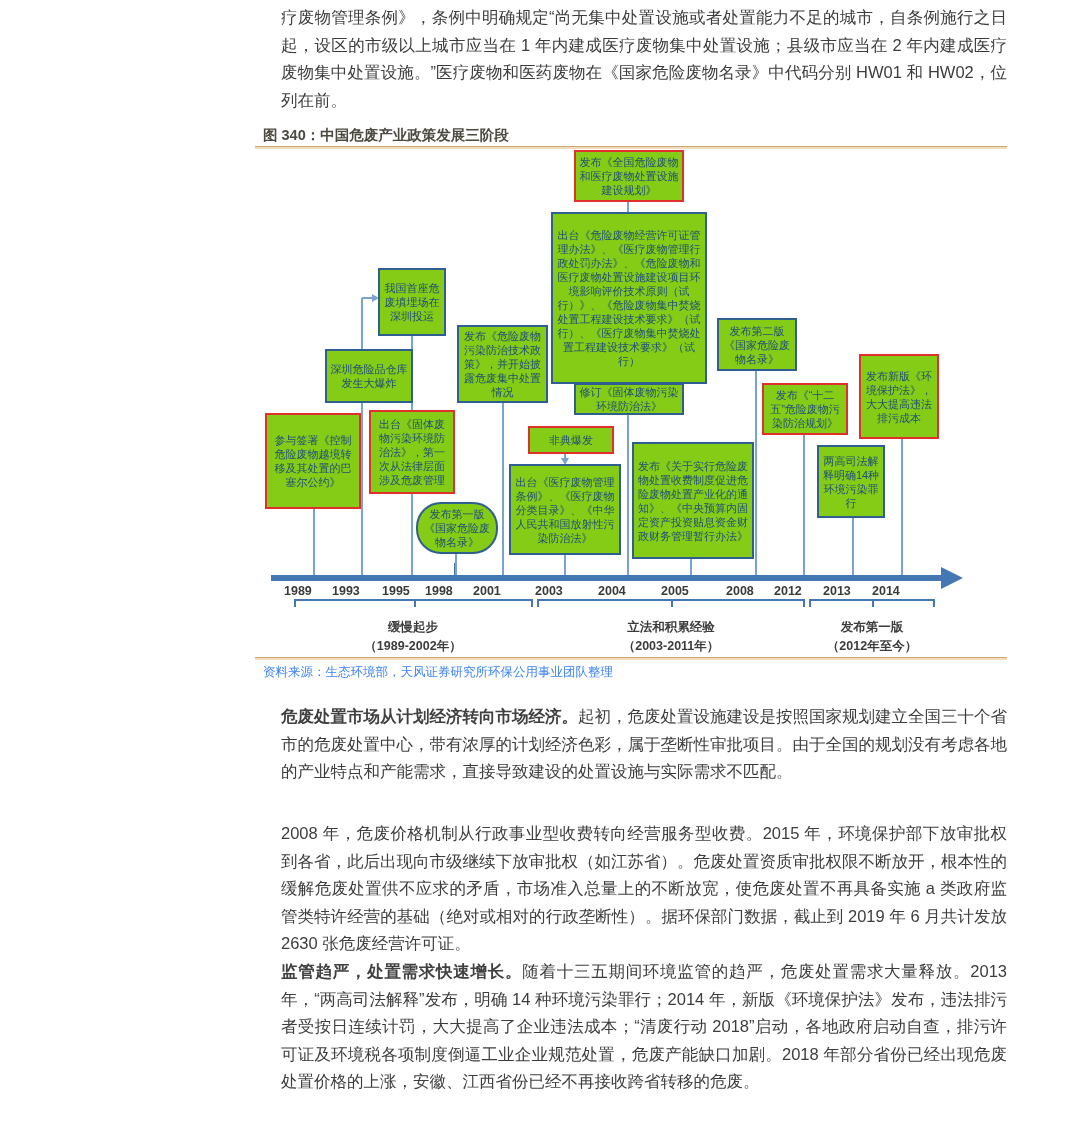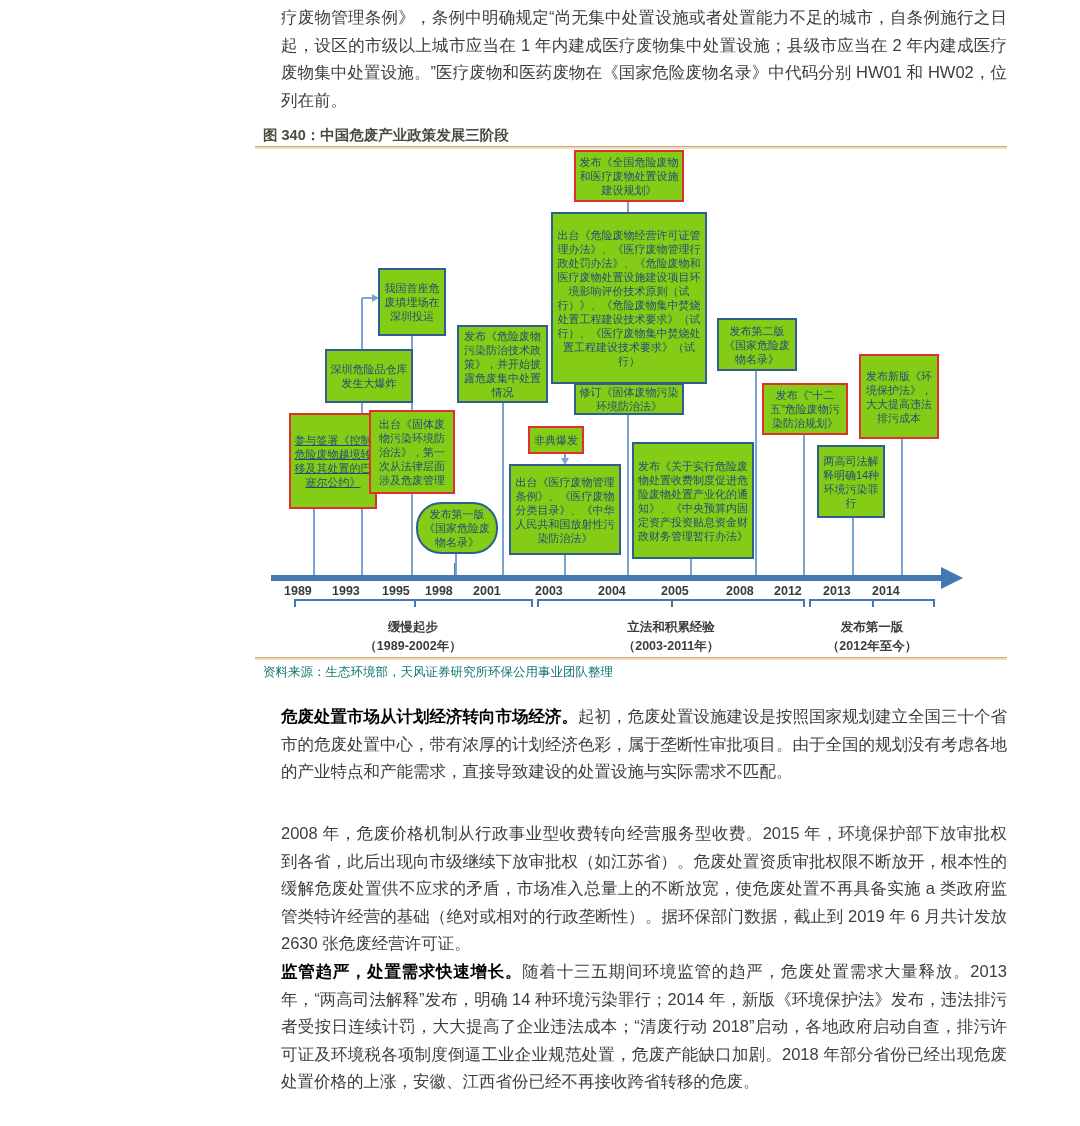--- a/index.html
+++ b/index.html
@@ -5,29 +5,29 @@
   html,body{margin:0;padding:0;}
   body{
     width:1080px;height:1126px;position:relative;background:#ffffff;
     font-family:"Liberation Sans","DejaVu Sans",sans-serif;
     overflow:hidden;
   }
   .para{
     position:absolute;left:281px;width:726px;margin:0;
     font-size:16.5px;line-height:27.5px;text-align:justify;color:#3d3d3d;
   }
-  .para b{color:#000000;}
+  .para b{color:#404040;}
   .fig-title{
     position:absolute;left:263px;top:126px;width:744px;
     font-size:14.5px;font-weight:bold;color:#4c4a40;
   }
   .rule{position:absolute;left:255px;width:752px;height:3px;background:#f0ddbd;border-top:1px solid #cfa573;box-sizing:border-box;}
   .rule1{top:146px;}
   .rule2{top:657px;}
-  .source{position:absolute;left:263px;top:664px;font-size:12.5px;color:#0f766e;}
+  .source{position:absolute;left:263px;top:664px;font-size:12.5px;color:#3b82f6;}
   .p1{top:4px;}
   .p2{top:703px;}
   .p3{top:820px;}
   .p4{top:958px;}
 
   
   .diagram{position:absolute;left:263px;top:150px;width:740px;height:510px;}
   .tl-box{
     position:absolute;z-index:2;background:#84cc16;border:2px solid #2e5f8f;
     color:#1f4e79;font-size:11px;line-height:14px;text-align:center;
@@ -99,27 +99,27 @@
       <div class="tick" style="left: 427px; top: 413px; height: 12px;"></div>
       <div class="year" style="left: 398px; top: 434px;">2005</div>
       <div class="tick" style="left: 492px; top: 413px; height: 12px;"></div>
       <div class="year" style="left: 463px; top: 434px;">2008</div>
       <div class="tick" style="left: 540px; top: 413px; height: 12px;"></div>
       <div class="year" style="left: 511px; top: 434px;">2012</div>
       <div class="tick" style="left: 589px; top: 413px; height: 12px;"></div>
       <div class="year" style="left: 560px; top: 434px;">2013</div>
       <div class="tick" style="left: 638px; top: 413px; height: 12px;"></div>
       <div class="year" style="left: 609px; top: 434px;">2014</div>
-      <div class="tl-box red" style="left: 26px; top: 263px; width: 88px; height: 96px; text-decoration: underline;">参与签署《控制危险废物越境转移及其处置的巴塞尔公约》</div>
+      <div class="tl-box red" style="left: 2px; top: 263px; width: 96px; height: 96px;">参与签署《控制危险废物越境转移及其处置的巴塞尔公约》</div>
       <div class="tl-box " style="left: 62px; top: 199px; width: 88px; height: 54px;">深圳危险品仓库发生大爆炸</div>
       <div class="tl-box " style="left: 115px; top: 118px; width: 68px; height: 68px;">我国首座危废填埋场在深圳投运</div>
       <div class="tl-box red" style="left: 106px; top: 260px; width: 86px; height: 84px;">出台《固体废物污染环境防治法》，第一次从法律层面涉及危废管理</div>
       <div class="tl-box " style="left: 153px; top: 352px; width: 82px; height: 52px; border-radius: 25px;">发布第一版《国家危险废物名录》</div>
       <div class="tl-box " style="left: 194px; top: 175px; width: 91px; height: 78px;">发布《危险废物污染防治技术政策》，并开始披露危废集中处置情况</div>
-      <div class="tl-box red" style="left: 265px; top: 276px; width: 56px; height: 28px;">非典爆发</div>
+      <div class="tl-box red" style="left: 265px; top: 276px; width: 86px; height: 28px;">非典爆发</div>
       <div class="tl-box " style="left: 246px; top: 314px; width: 112px; height: 91px;">出台《医疗废物管理条例》、《医疗废物分类目录》、《中华人民共和国放射性污染防治法》</div>
       <div class="tl-box red" style="left: 311px; top: 0px; width: 110px; height: 52px;">发布《全国危险废物和医疗废物处置设施建设规划》</div>
       <div class="tl-box " style="left: 288px; top: 62px; width: 156px; height: 172px;">出台《危险废物经营许可证管理办法》、《医疗废物管理行政处罚办法》、《危险废物和医疗废物处置设施建设项目环境影响评价技术原则（试行）》、《危险废物集中焚烧处置工程建设技术要求》（试行）、《医疗废物集中焚烧处置工程建设技术要求》（试行）</div>
       <div class="tl-box " style="left: 311px; top: 233px; width: 110px; height: 32px;">修订《固体废物污染环境防治法》</div>
       <div class="tl-box " style="left: 369px; top: 292px; width: 122px; height: 117px;">发布《关于实行危险废物处置收费制度促进危险废物处置产业化的通知》、《中央预算内固定资产投资贴息资金财政财务管理暂行办法》</div>
       <div class="tl-box " style="left: 454px; top: 168px; width: 80px; height: 53px;">发布第二版《国家危险废物名录》</div>
       <div class="tl-box red" style="left: 499px; top: 233px; width: 86px; height: 52px;">发布《“十二五”危险废物污染防治规划》</div>
       <div class="tl-box " style="left: 554px; top: 295px; width: 68px; height: 73px;">两高司法解释明确14种环境污染罪行</div>
       <div class="tl-box red" style="left: 596px; top: 168px; width: 80px; height: 85px; margin-top: 36px;">发布新版《环境保护法》，大大提高违法排污成本</div>
       <div class="brace" style="left: 31px; top: 449px; width: 239px;">

